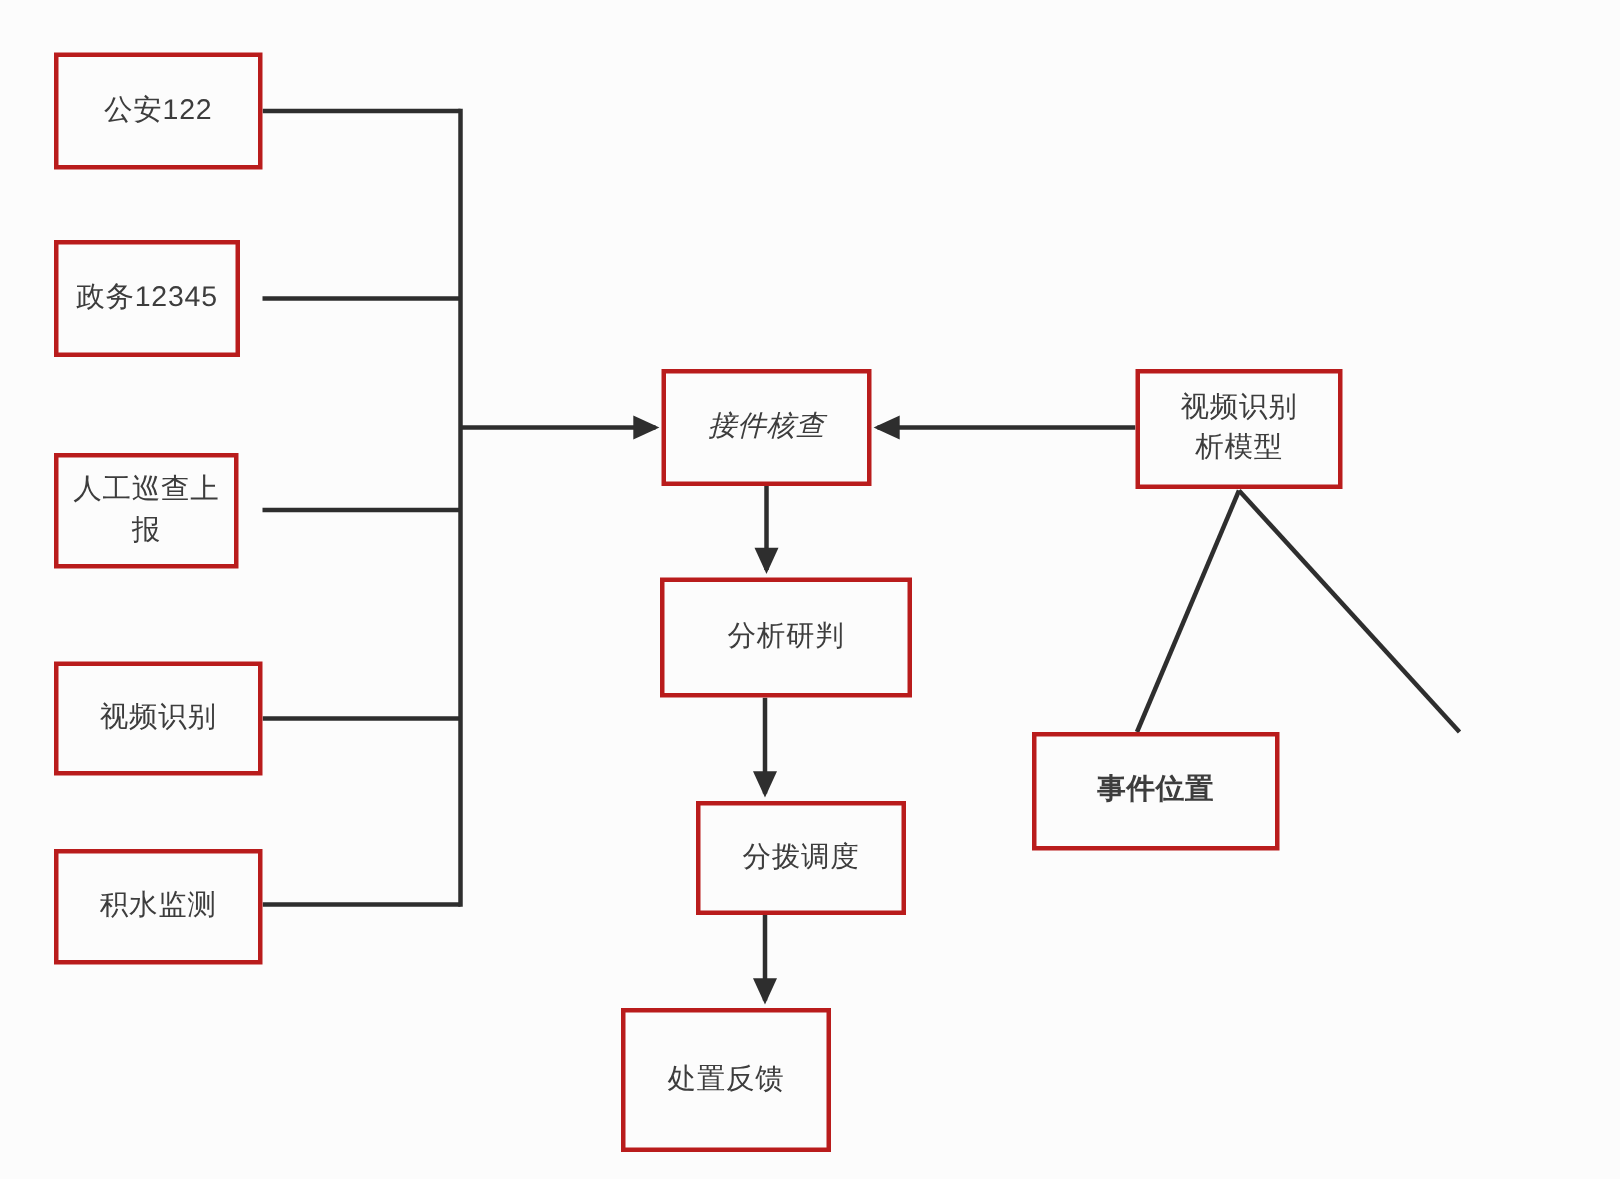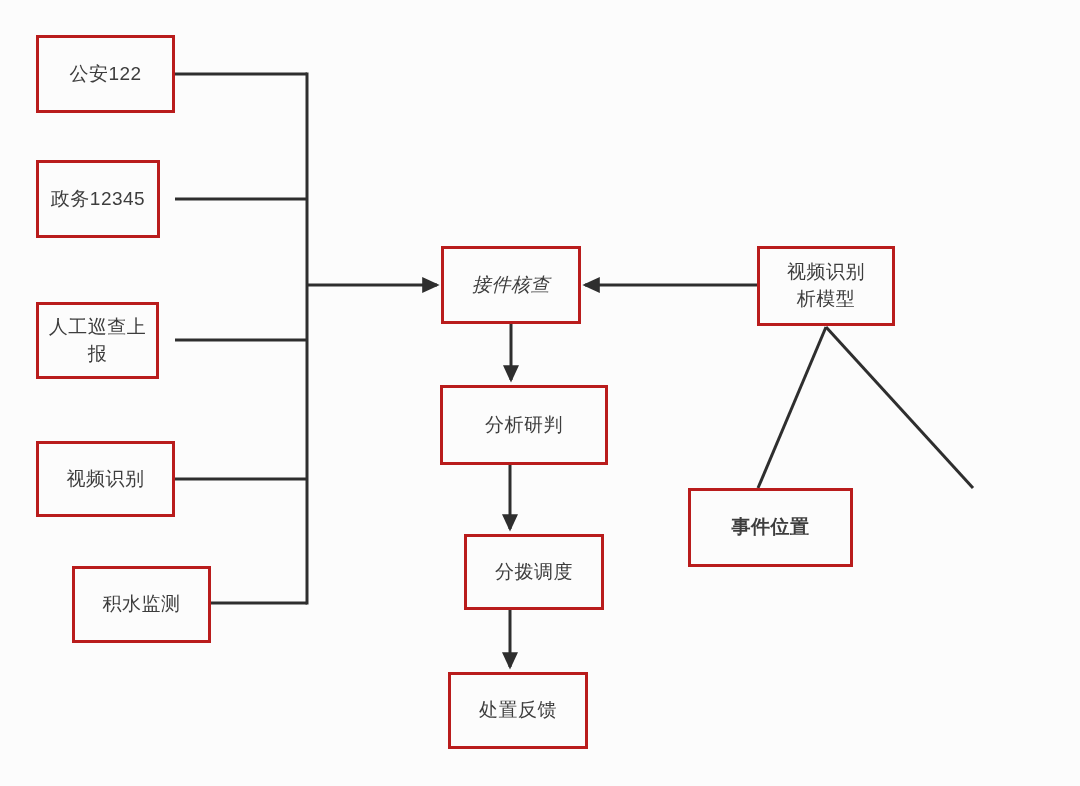--- a/index.html
+++ b/index.html
@@ -72,37 +72,37 @@
 
   <div class="node" style="left:36px;  top:302px; width:123px; height:77px;">
     <span class="node-label">人工巡查上
 报</span>
   </div>
 
   <div class="node" style="left:36px;  top:441px; width:139px; height:76px;">
     <span class="node-label">视频识别</span>
   </div>
 
-  <div class="node" style="left:36px;  top:566px; width:139px; height:77px;margin-left:36px;">
+  <div class="node" style="left:36px;  top:566px; width:139px; height:77px;">
     <span class="node-label">积水监测</span>
   </div>
 
   <div class="node" style="left:441px; top:246px; width:140px; height:78px;font-style:italic;">
     <span class="node-label">接件核查</span>
   </div>
 
   <div class="node" style="left:440px; top:385px; width:168px; height:80px;">
     <span class="node-label">分析研判</span>
   </div>
 
   <div class="node" style="left:440px; top:534px; width:140px; height:76px;margin-left:24px;">
     <span class="node-label">分拨调度</span>
   </div>
 
-  <div class="node" style="left:448px; top:672px; width:140px; height:77px;">
+  <div class="node" style="left:414px; top:672px; width:140px; height:96px;">
     <span class="node-label">处置反馈</span>
   </div>
 
   <div class="node" style="left:757px; top:246px; width:138px; height:80px;">
     <span class="node-label">视频识别
 析模型</span>
   </div>
 
   <div class="node" style="left:688px; top:488px; width:165px; height:79px;font-weight:bold;">
     <span class="node-label">事件位置</span>

